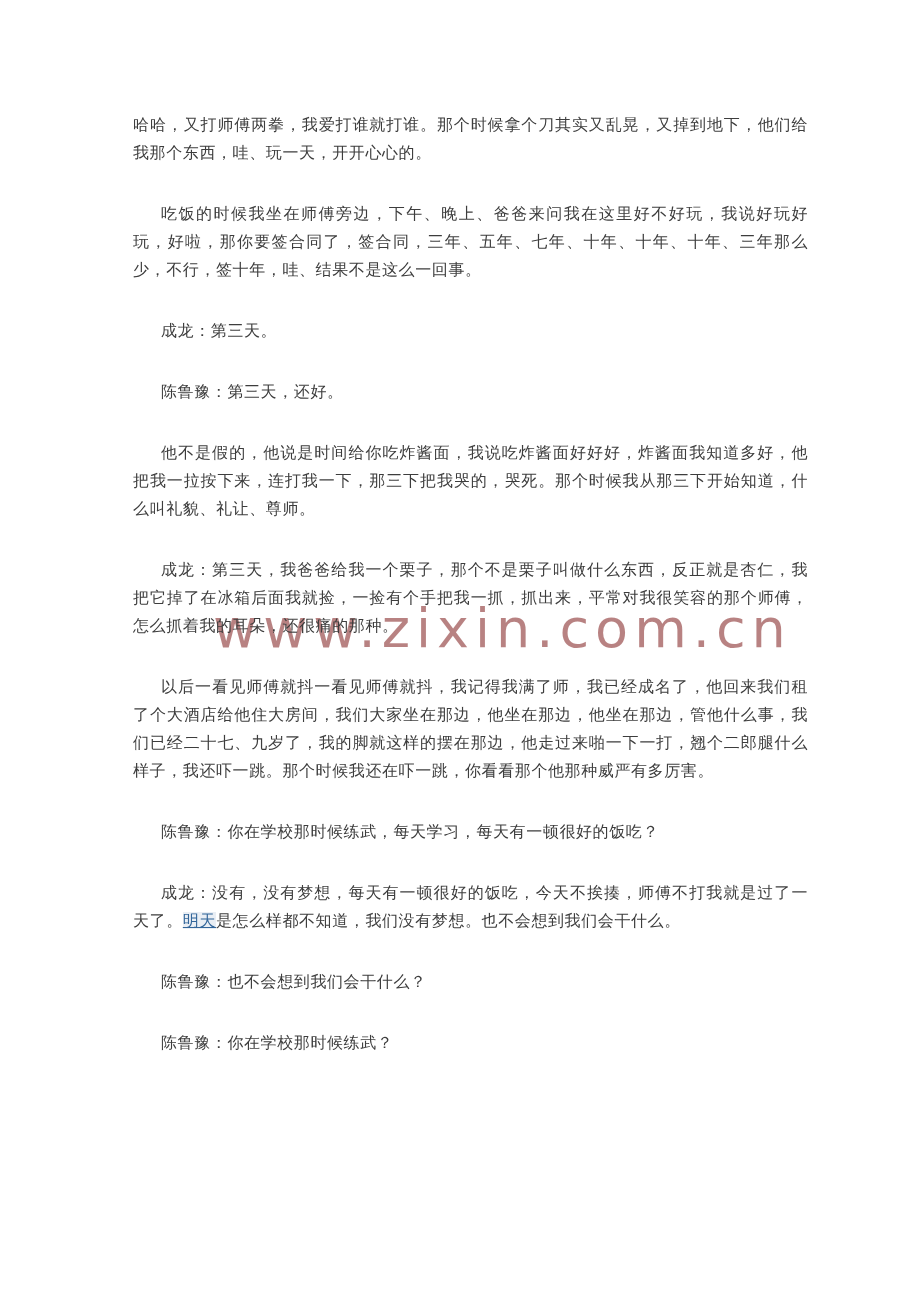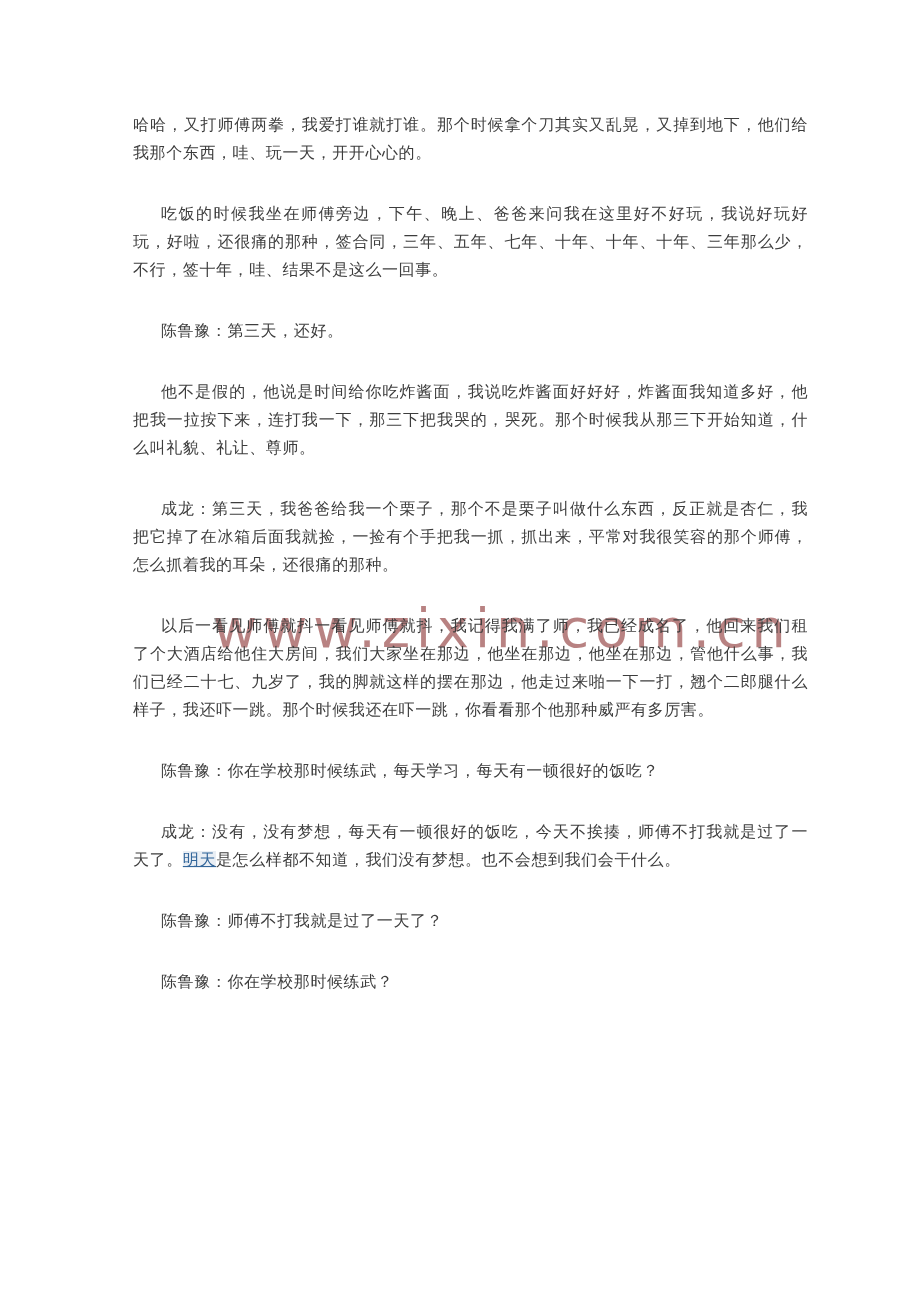--- a/index.html
+++ b/index.html
@@ -63,35 +63,36 @@
 <body>
 
 <div class="page">
 
   <div class="watermark">www.zixin.com.cn</div>
 
   <div class="doc">
 
     <p class="no-indent">哈哈，又打师傅两拳，我爱打谁就打谁。那个时候拿个刀其实又乱晃，又掉到地下，他们给我那个东西，哇、玩一天，开开心心的。</p>
 
-    <p class="indent">吃饭的时候我坐在师傅旁边，下午、晚上、爸爸来问我在这里好不好玩，我说好玩好玩，好啦，还很痛的那种，签合同，三年、五年、七年、十年、十年、十年、三年那么少，不行，签十年，哇、结果不是这么一回事。</p>
+    <p class="indent">吃饭的时候我坐在师傅旁边，下午、晚上、爸爸来问我在这里好不好玩，我说好玩好玩，好啦，那你要签合同了，签合同，三年、五年、七年、十年、十年、十年、三年那么少，不行，签十年，哇、结果不是这么一回事。</p>
 
 
+    <p class="indent">成龙：第三天。</p>
 
     <p class="indent">陈鲁豫：第三天，还好。</p>
 
     <p class="indent">他不是假的，他说是时间给你吃炸酱面，我说吃炸酱面好好好，炸酱面我知道多好，他把我一拉按下来，连打我一下，那三下把我哭的，哭死。那个时候我从那三下开始知道，什么叫礼貌、礼让、尊师。</p>
 
     <p class="indent">成龙：第三天，我爸爸给我一个栗子，那个不是栗子叫做什么东西，反正就是杏仁，我把它掉了在冰箱后面我就捡，一捡有个手把我一抓，抓出来，平常对我很笑容的那个师傅，怎么抓着我的耳朵，还很痛的那种。</p>
 
     <p class="indent">以后一看见师傅就抖一看见师傅就抖，我记得我满了师，我已经成名了，他回来我们租了个大酒店给他住大房间，我们大家坐在那边，他坐在那边，他坐在那边，管他什么事，我们已经二十七、九岁了，我的脚就这样的摆在那边，他走过来啪一下一打，翘个二郎腿什么样子，我还吓一跳。那个时候我还在吓一跳，你看看那个他那种威严有多厉害。</p>
 
     <p class="indent">陈鲁豫：你在学校那时候练武，每天学习，每天有一顿很好的饭吃？</p>
 
     <p class="indent"><span>成龙：没有，没有梦想，每天有一顿很好的饭吃，今天不挨揍，师傅不打我就是过了一天了。</span><a class="doc-link">明天</a><span>是怎么样都不知道，我们没有梦想。也不会想到我们会干什么。</span></p>
 
-    <p class="indent">陈鲁豫：师傅不打我就是过了一天了？</p>
+    <p class="indent">陈鲁豫：也不会想到我们会干什么？</p>
 
 
     <p class="indent">陈鲁豫：你在学校那时候练武？</p>
 
   </div>
 </div>
 
 </body></html>

